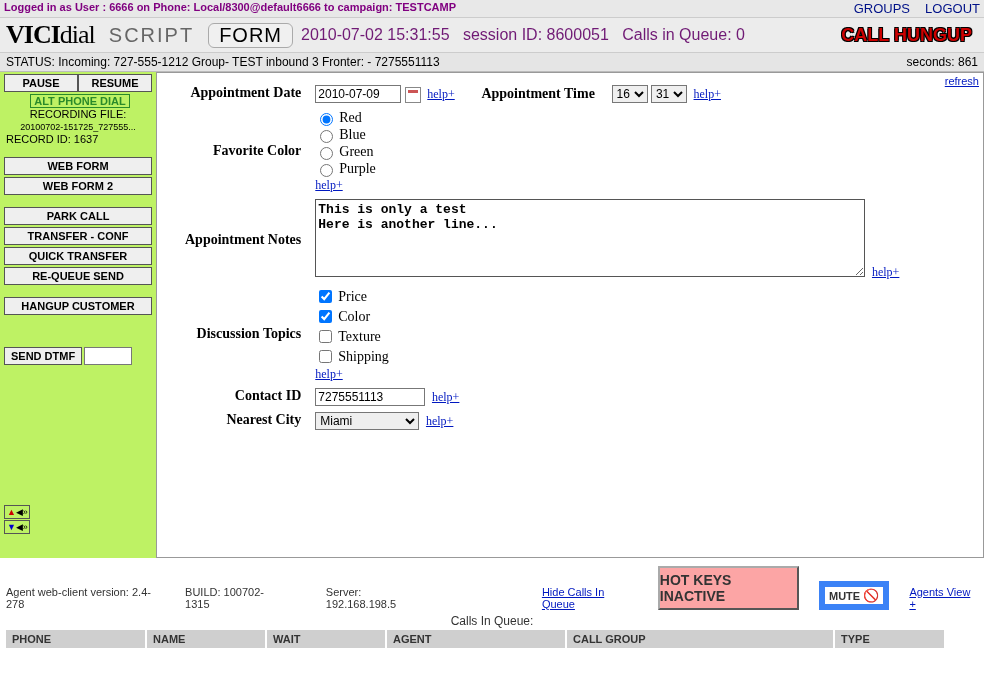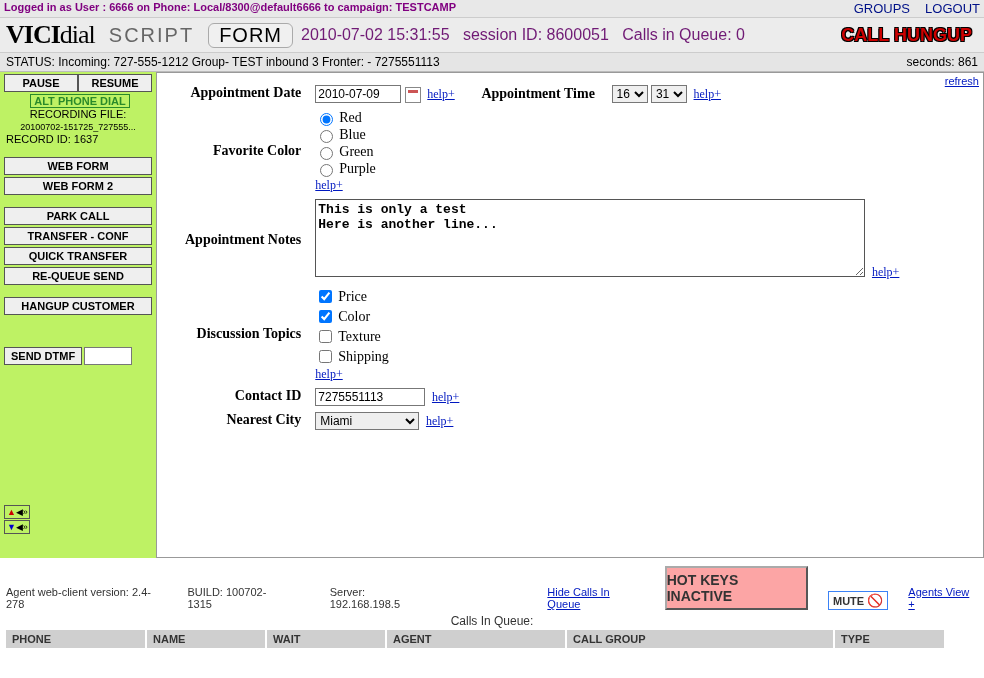--- a/index.html
+++ b/index.html
@@ -97,21 +97,21 @@
     font-size: 11px;
     color: #333;
   }
   .bottom-row1 { display: flex; align-items: flex-end; padding: 2px 6px; gap: 20px; }
   .bottom-row1 .srv { margin-left: 20px; }
   .bottom-row1 a { color: #0018c0; text-decoration: underline; font-size:11px;}
   .hotkeys {
     background: #fca5a5; border: 2px outset #aaa; padding: 4px 0;
     font-size: 14px; font-weight: bold; color: #333; margin-left: auto;
   }
-  .mute { border:1px solid #3b82f6; padding: 1px 4px; font-size: 11px; font-weight:bold; display:inline-flex; align-items:center; gap:3px;}
+  .mute { border:6px solid #3b82f6; padding: 1px 4px; font-size: 11px; font-weight:bold; display:inline-flex; align-items:center; gap:3px;}
   .mute-icon { color:#c00; font-size:13px;}
   .queue-hdr { text-align: center; font-size: 12px; padding: 2px 0; }
   .queue-table { width: 940px; margin: 0 6px; border-collapse: collapse; }
   .queue-table th { background: #cfcfcf; text-align: left; padding: 3px 6px; font-size: 11px; font-weight: bold; border-right: 2px solid #fff;}
 </style>
 </head>
 <body>
 
 <div class="topbar">
   <span class="topbar-left">Logged in as User : 6666 on Phone: Local/8300@default6666 to campaign: TESTCAMP</span>

